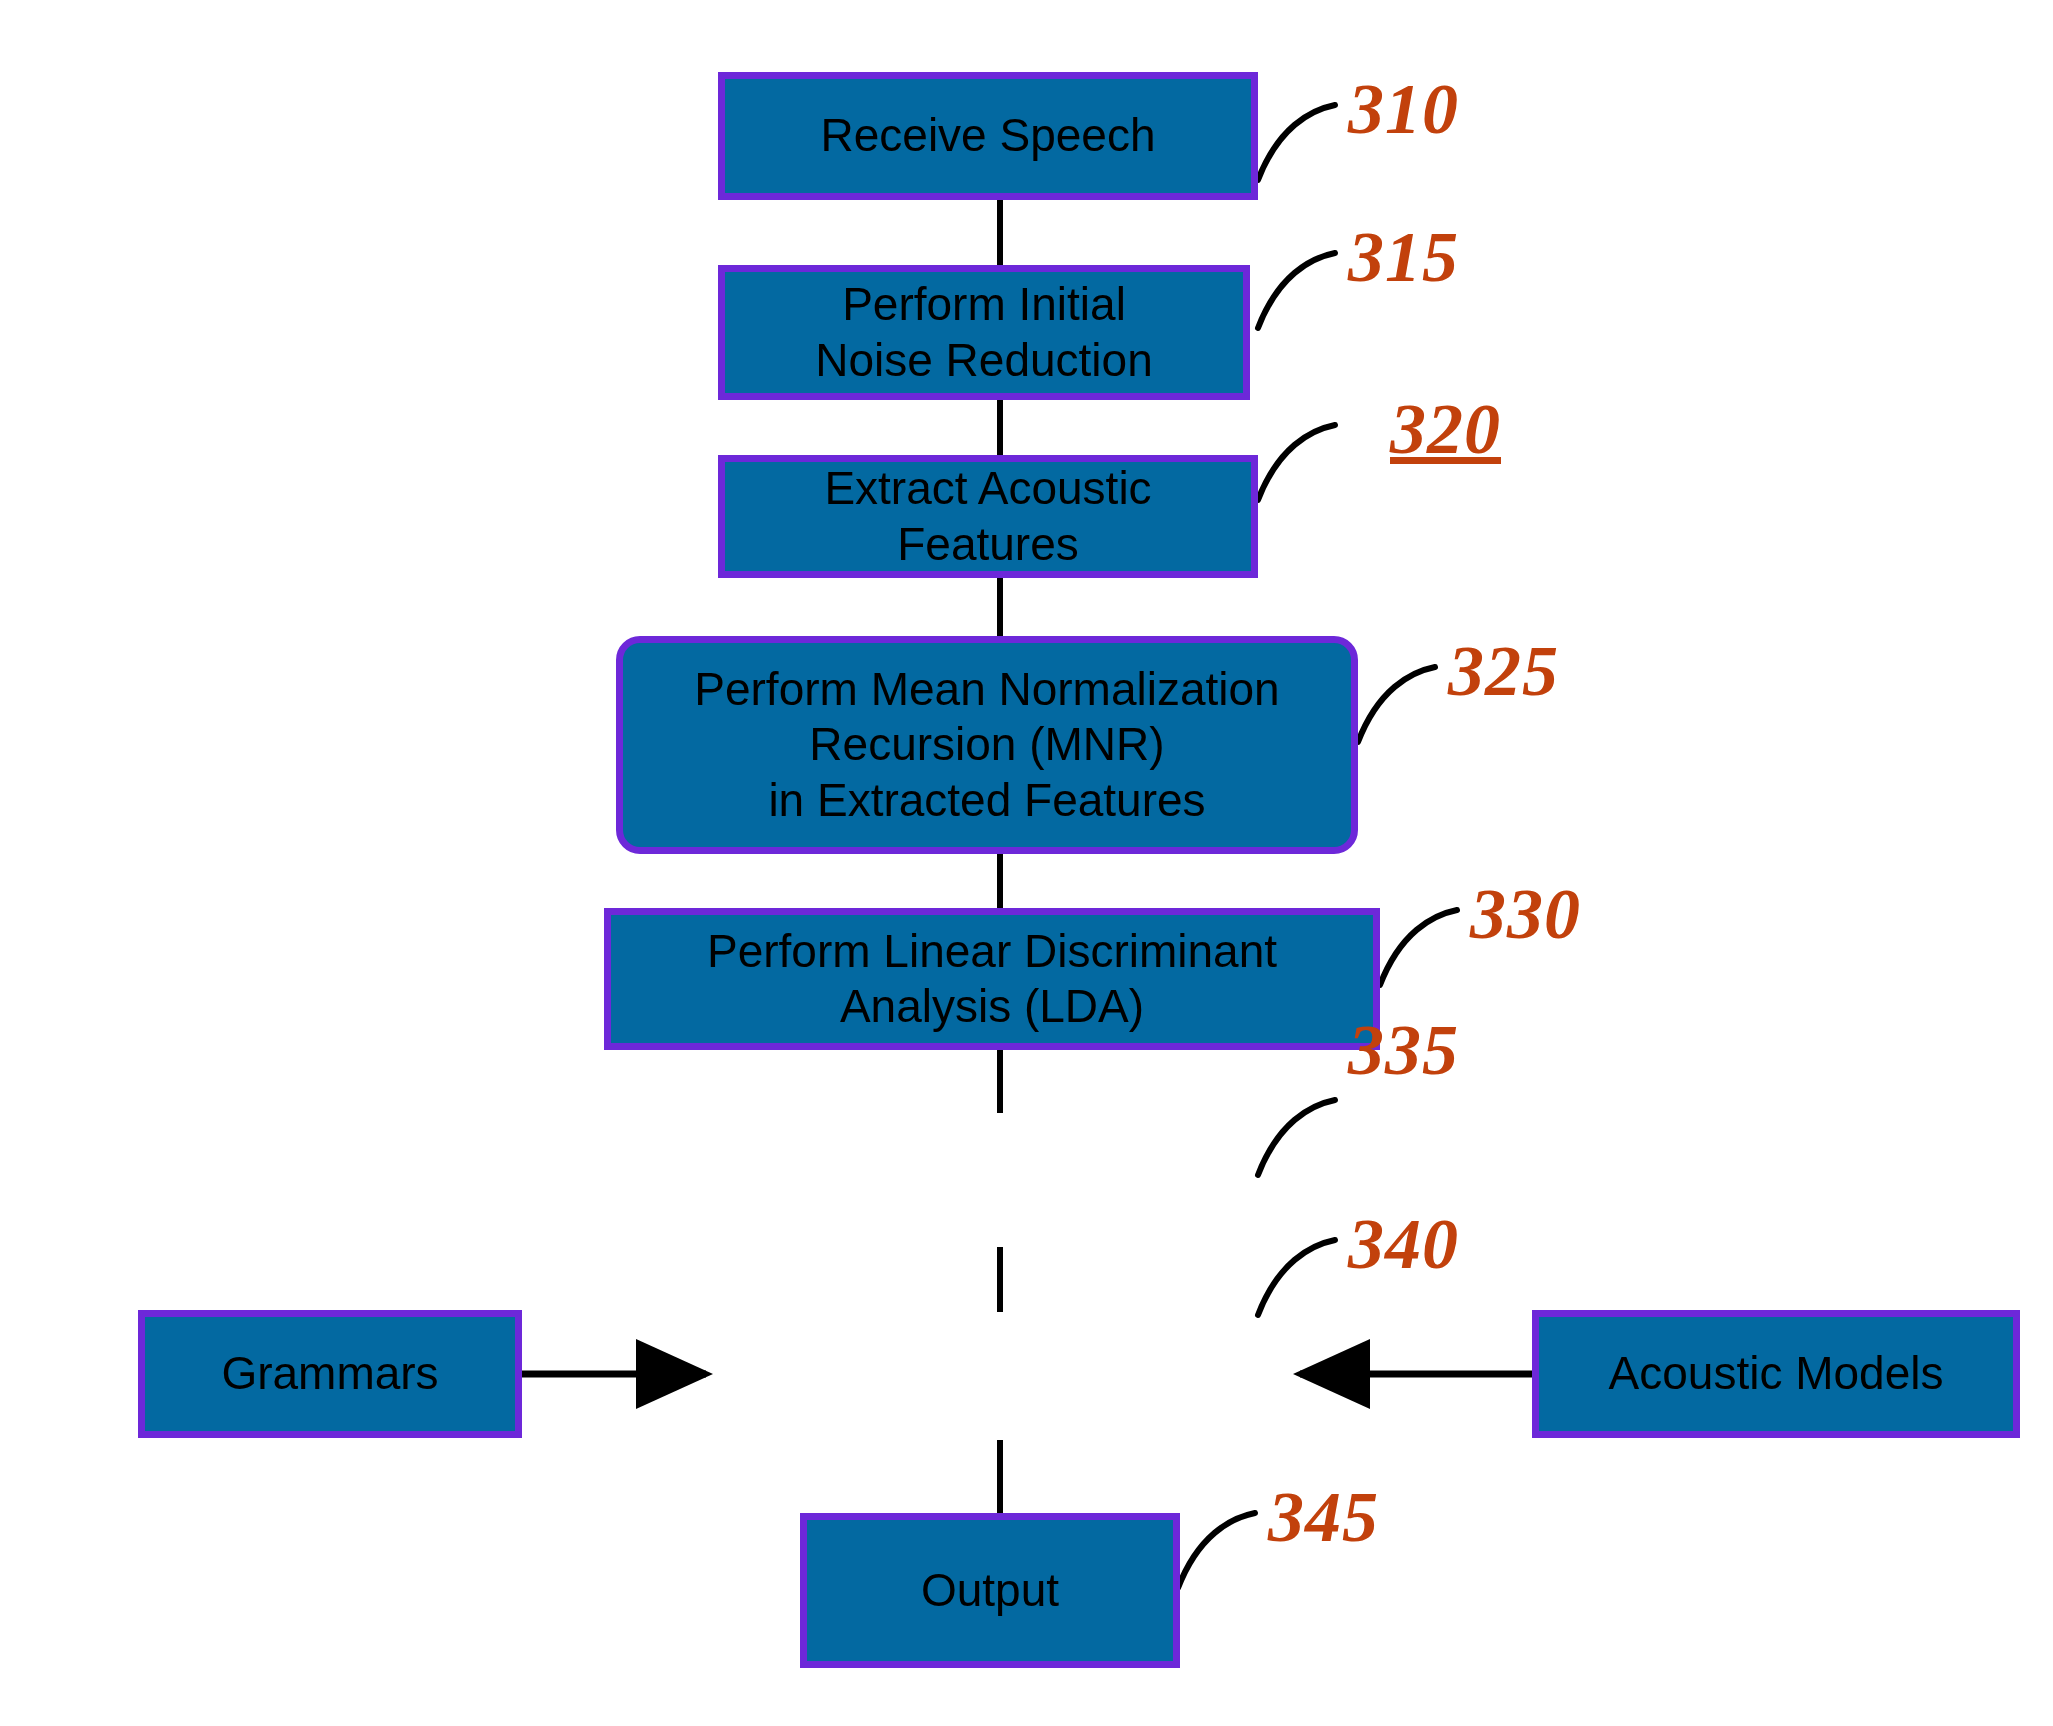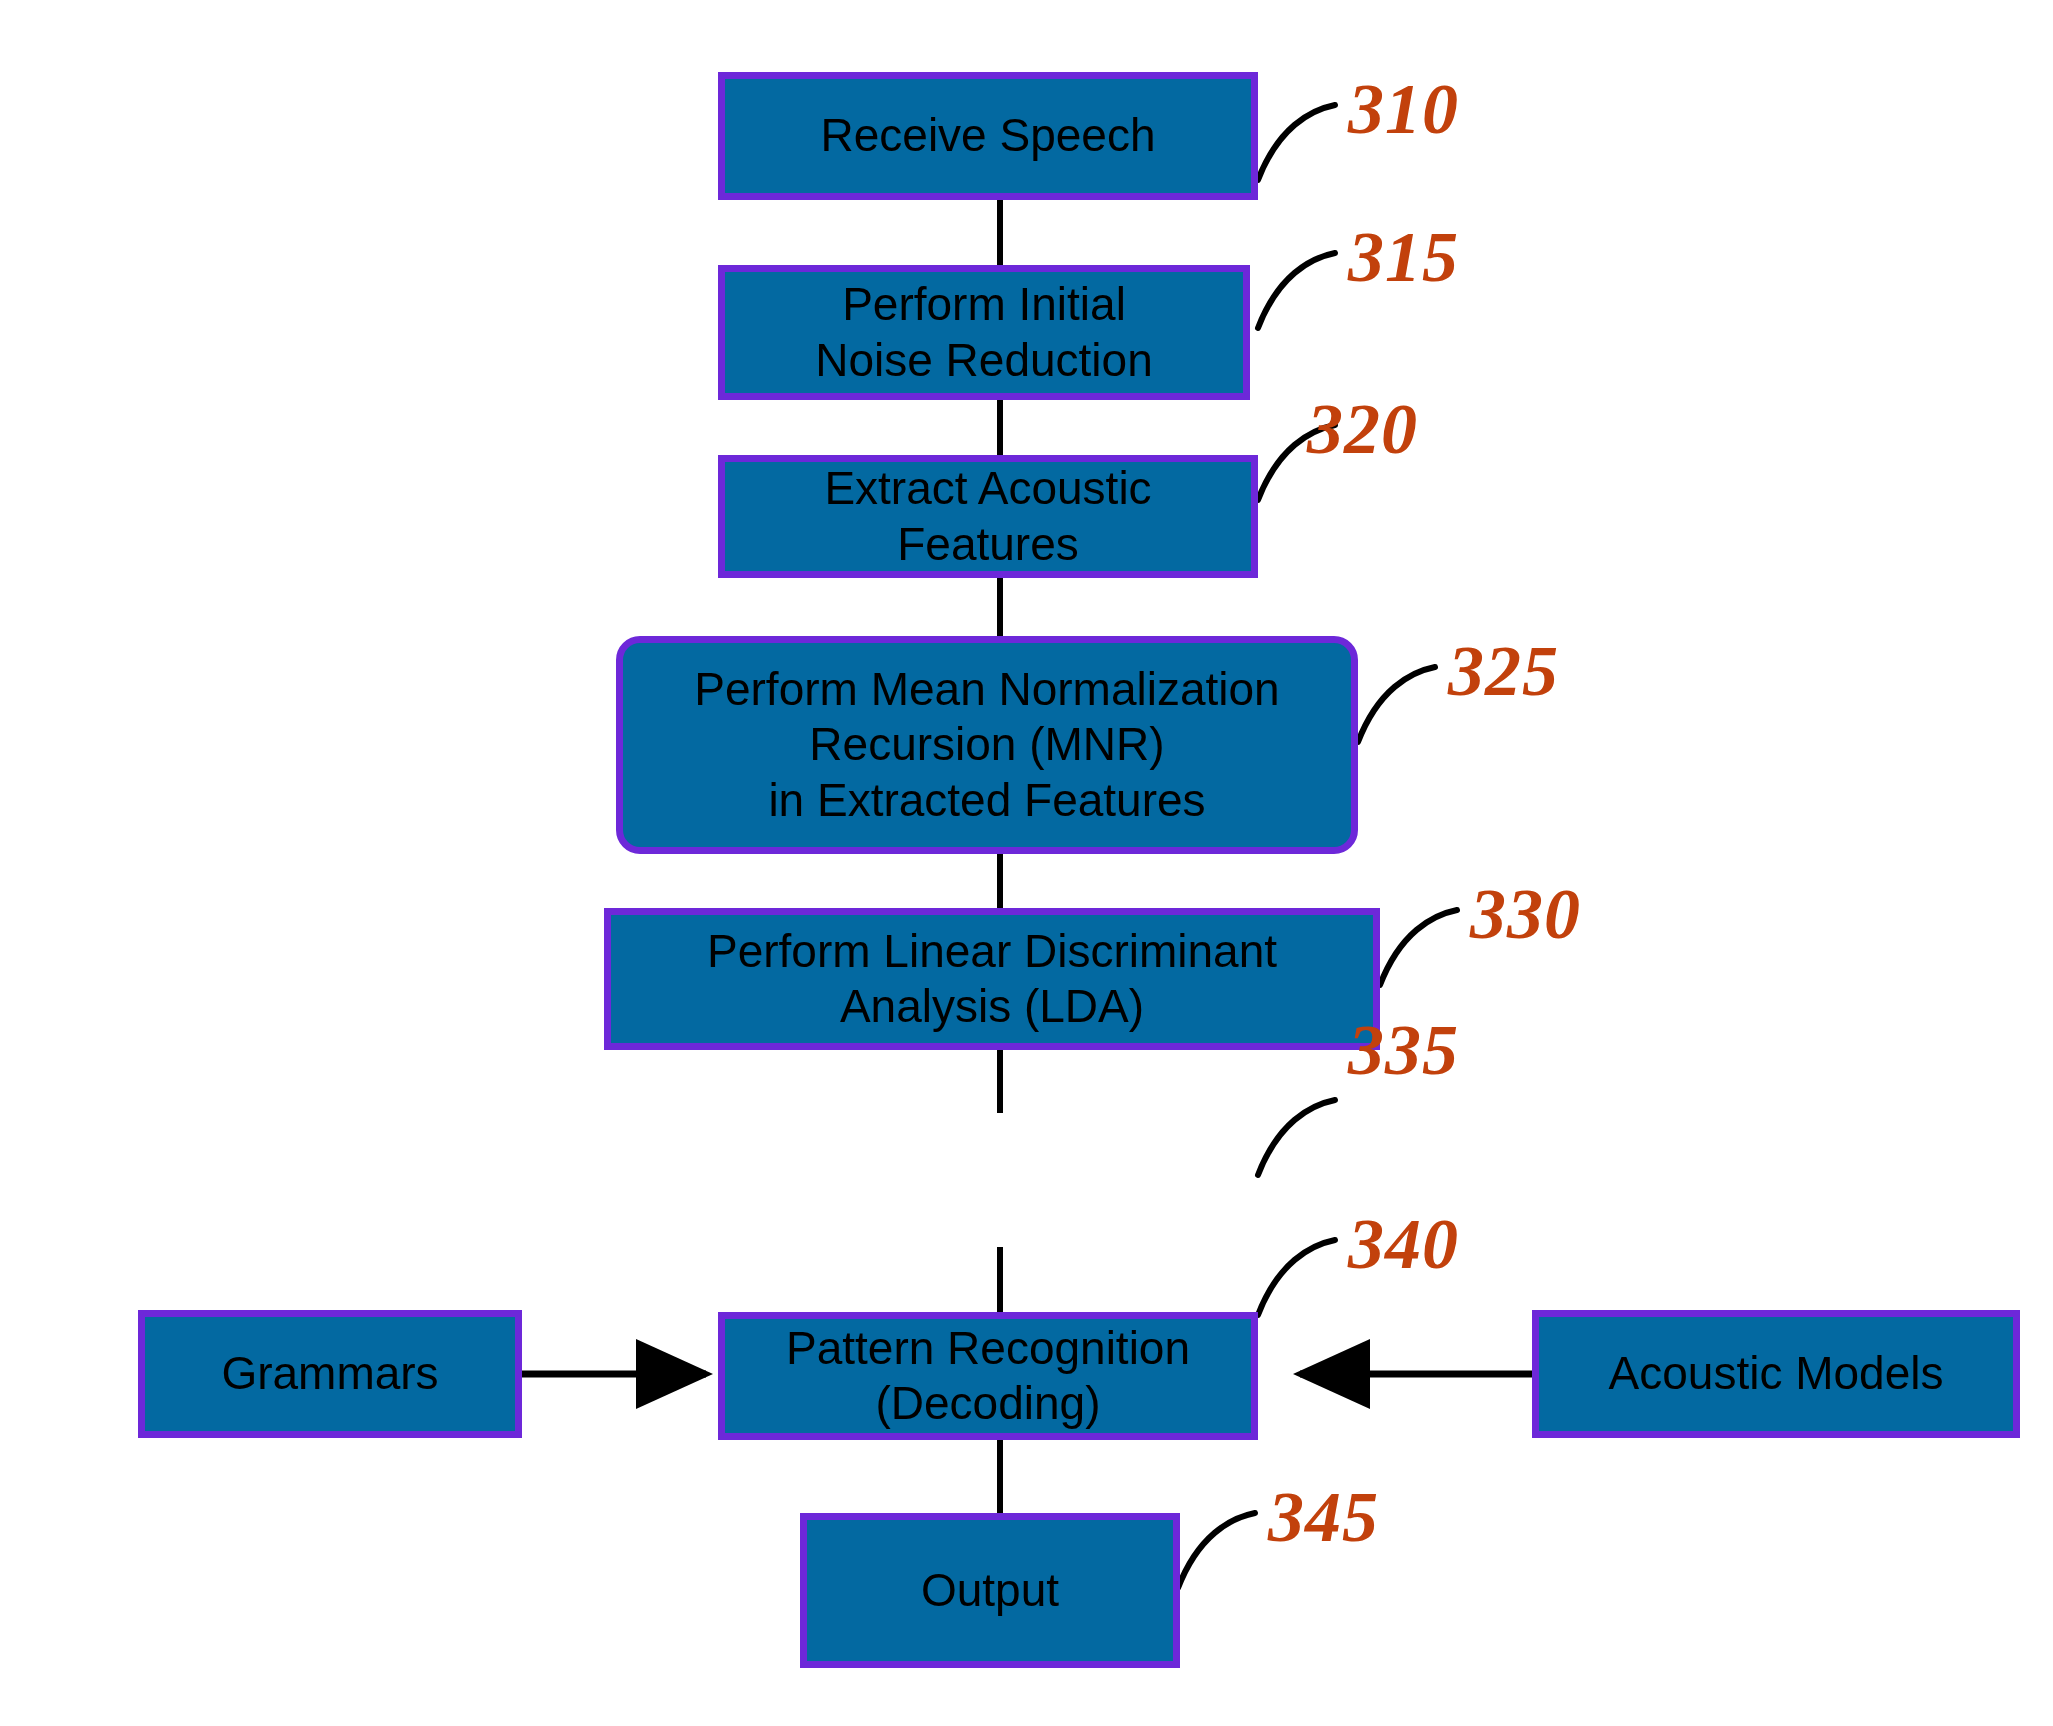--- a/index.html
+++ b/index.html
@@ -105,34 +105,32 @@
 Features</div>
 
   <div class="node-box" style="left:616px; top:636px; width:742px; height:218px;border-radius:24px;">Perform Mean Normalization
 Recursion (MNR)
 in Extracted Features</div>
 
   <div class="node-box" style="left:604px; top:908px; width:776px; height:142px;">Perform Linear Discriminant
 Analysis (LDA)</div>
 
 
-  <div class="node-box" style="left:718px; top:1312px; width:540px; height:128px;">Pattern Recognition
-(Decoding)</div>
 
   <div class="node-box" style="left:800px; top:1513px; width:380px; height:155px;">Output</div>
 
   <div class="node-box" style="left:138px; top:1310px; width:384px; height:128px;">Grammars</div>
 
   <div class="node-box" style="left:1532px; top:1310px; width:488px; height:128px;">Acoustic Models</div>
 
   <div class="ref-label" style="left:1348px; top:68px;">310</div>
 
   <div class="ref-label" style="left:1348px; top:216px;">315</div>
 
-  <div class="ref-label" style="left:1307px; top:388px;">320</div>
+  <div class="ref-label" style="left:1390px; top:388px;text-decoration:underline;">320</div>
 
   <div class="ref-label" style="left:1448px; top:630px;">325</div>
 
   <div class="ref-label" style="left:1470px; top:873px;">330</div>
 
   <div class="ref-label" style="left:1348px; top:1009px;">335</div>
 
   <div class="ref-label" style="left:1348px; top:1203px;">340</div>
 
   <div class="ref-label" style="left:1268px; top:1476px;">345</div>

